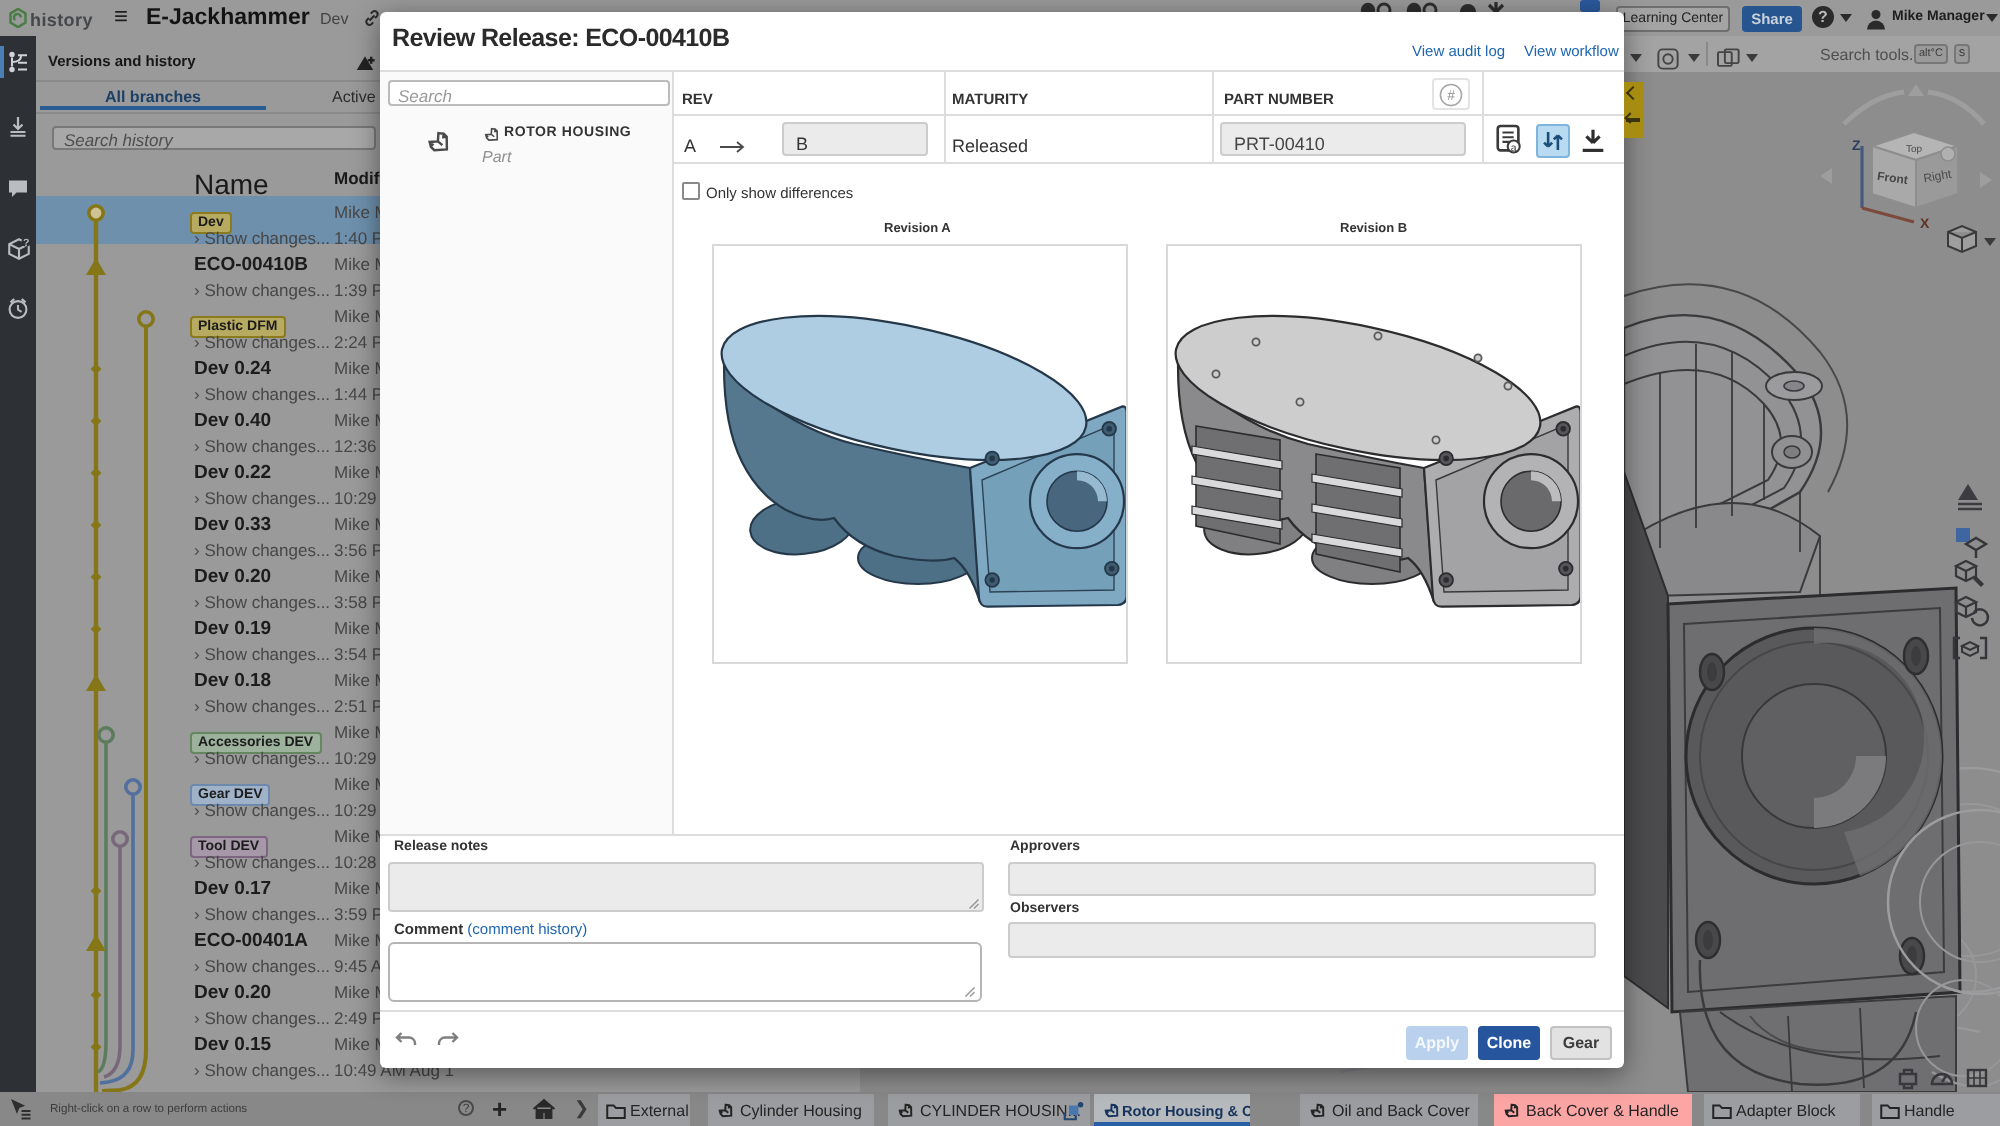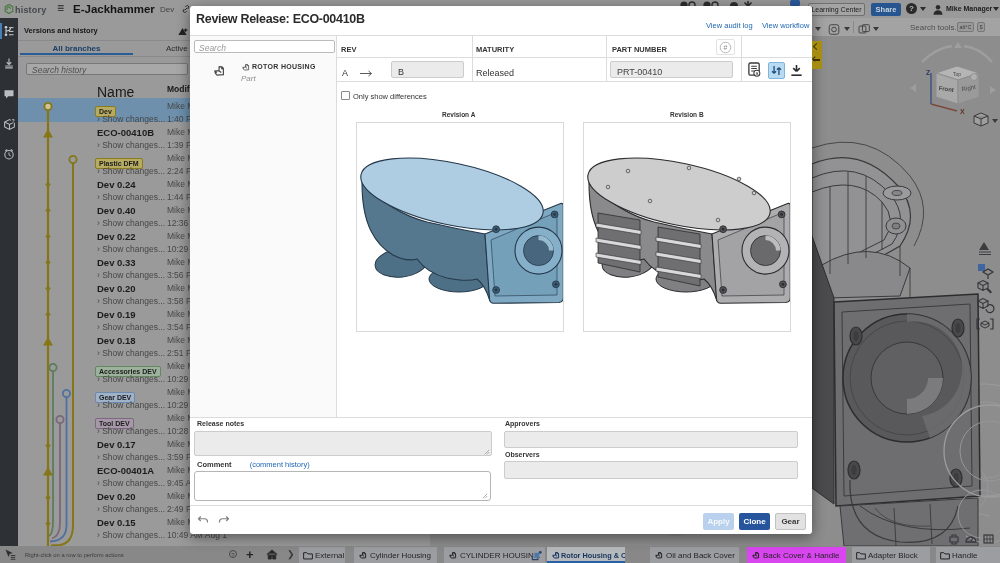--- a/index.html
+++ b/index.html
@@ -340,21 +340,21 @@
       </svg>
       <div style="position:absolute;left:14px;top:4px;font-size:7.3px;font-weight:bold;color:#16335e;white-space:nowrap;">Rotor Housing &amp; Cover</div>
       <div style="position:absolute;left:0;bottom:0;width:98px;height:2px;background:#2a5fa5;"></div>
     </div>
     <div class="abs" style="left:650px;top:1px;width:89px;height:16px;background:#9c9da0;overflow:hidden;">
       <svg style="position:absolute;left:4px;top:3px" width="10" height="10" viewBox="0 0 16 16">
         <path d="M7.7 3.8 L10.5 4.1 L12.1 5.7 L12.2 12.5 L5.5 12.9 L3.7 11.1 L3 8.5 L7.4 8.2 Z M7.4 8.2 L7.7 3.8 M7.4 8.2 L9.8 10.2 M3 8.5 L5 10.4 M10.5 4.1 L10.3 5.9 L12.1 5.7" fill="none" stroke="#242424" stroke-width="1.6"></path>
       </svg>
       <div style="position:absolute;left:16px;top:4px;font-size:8px;font-weight:normal;color:#242424;white-space:nowrap;">Oil and Back Cover</div>
     </div>
-    <div class="abs" style="left:747px;top:1px;width:99px;height:16px;background:#d946ef;overflow:hidden;">
+    <div class="abs" style="left:747px;top:1px;width:99px;height:16px;background:#fca5a5;overflow:hidden;">
       <svg style="position:absolute;left:4px;top:3px" width="10" height="10" viewBox="0 0 16 16">
         <path d="M7.7 3.8 L10.5 4.1 L12.1 5.7 L12.2 12.5 L5.5 12.9 L3.7 11.1 L3 8.5 L7.4 8.2 Z M7.4 8.2 L7.7 3.8 M7.4 8.2 L9.8 10.2 M3 8.5 L5 10.4 M10.5 4.1 L10.3 5.9 L12.1 5.7" fill="none" stroke="#242424" stroke-width="1.6"></path>
       </svg>
       <div style="position:absolute;left:16px;top:4px;font-size:8px;font-weight:normal;color:#242424;white-space:nowrap;">Back Cover &amp; Handle</div>
     </div>
     <div class="abs" style="left:852px;top:1px;width:78px;height:16px;background:#9c9da0;overflow:hidden;">
       <svg style="position:absolute;left:4px;top:4px" width="10" height="9" viewBox="0 0 16 13">
         <path d="M1 2 h5 l2 2 h7 v8 h-14 Z" fill="none" stroke="#242424" stroke-width="1.6"></path>
       </svg>
       <div style="position:absolute;left:16px;top:4px;font-size:8px;font-weight:normal;color:#242424;white-space:nowrap;">Adapter Block</div>
@@ -481,21 +481,21 @@
         <circle cx="198.9" cy="161.3" r="3.4" fill="#55555a" stroke="#2c2c2e" stroke-width="0.9"></circle>
         <circle cx="198.9" cy="161.3" r="1.4" fill="#2c2c2e"></circle>
       </svg>
     </div>
   <div class="abs" style="left:0;top:411px;width:622px;height:1px;background:#dcdcdc;"></div>
   <div class="abs lbl" style="left:7px;top:414px;">Release notes</div>
   <div class="abs gin" style="left:4px;top:425px;width:298px;height:25px;"></div>
   <svg class="abs" style="left:294px;top:443px" width="6" height="6" viewBox="0 0 8 8">
       <path d="M7 1 L1 7 M7 4 L4 7" stroke="#999" stroke-width="1"></path>
     </svg>
-  <div class="abs lbl" style="left:7px;top:454px;font-size:7.5px !important;">Comment <span style="font-weight:normal;color:#1f66b0;margin-left:16px;">(comment history)</span></div>
+  <div class="abs lbl" style="left:7px;top:454px;font-size:7.5px !important;">Comment <span style="font-weight:normal;color:#1f66b0;">(comment history)</span></div>
   <div class="abs" style="left:4px;top:465px;width:297px;height:30px;background:#fff;border:1px solid #b5b5b5;border-radius:3px;"></div>
   <svg class="abs" style="left:292px;top:487px" width="6" height="6" viewBox="0 0 8 8">
       <path d="M7 1 L1 7 M7 4 L4 7" stroke="#999" stroke-width="1"></path>
     </svg>
   <div class="abs lbl" style="left:315px;top:414px;">Approvers</div>
   <div class="abs gin" style="left:314px;top:425px;width:294px;height:17px;"></div>
   <div class="abs lbl" style="left:315px;top:445px;">Observers</div>
   <div class="abs gin" style="left:314px;top:455px;width:294px;height:18px;"></div>
   <div class="abs" style="left:0;top:499px;width:622px;height:1px;background:#dcdcdc;"></div>
   <svg class="abs" style="left:7px;top:508px" width="12" height="11" viewBox="0 0 16 14">

